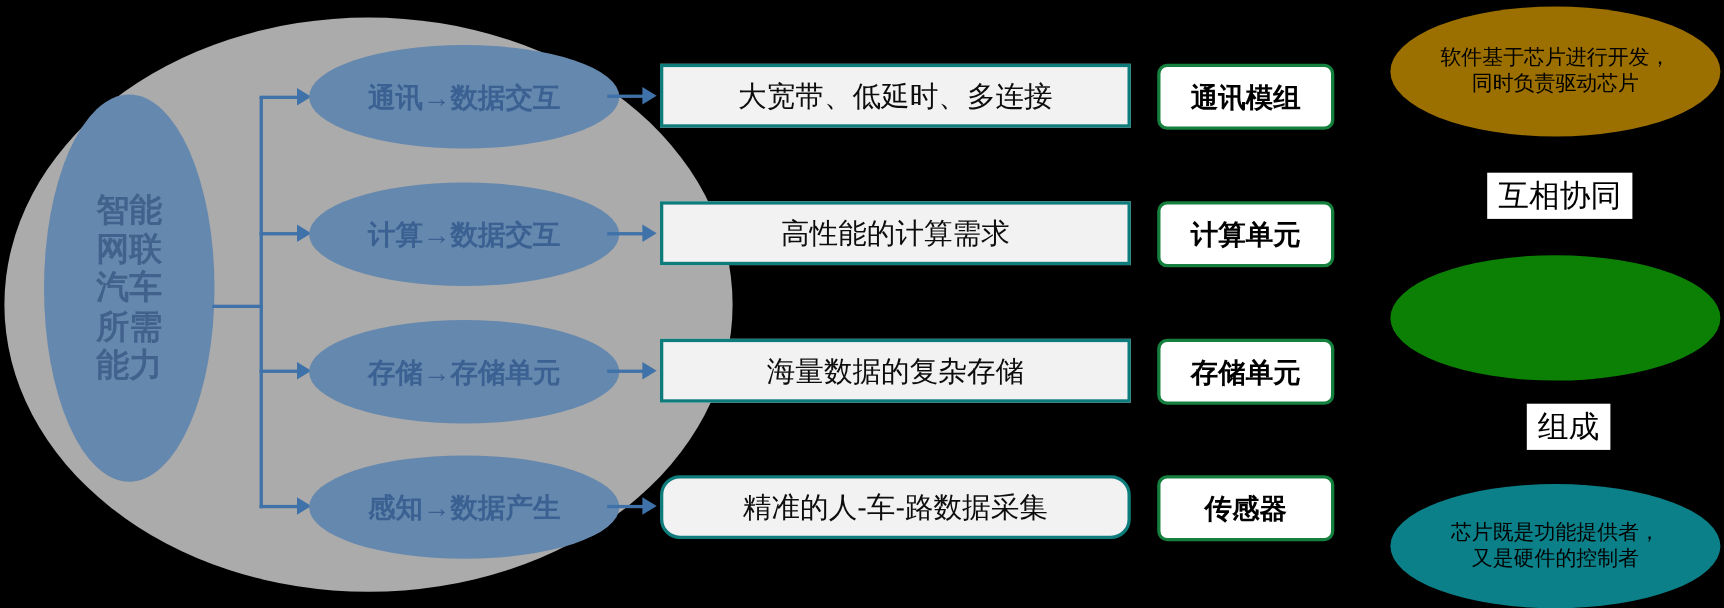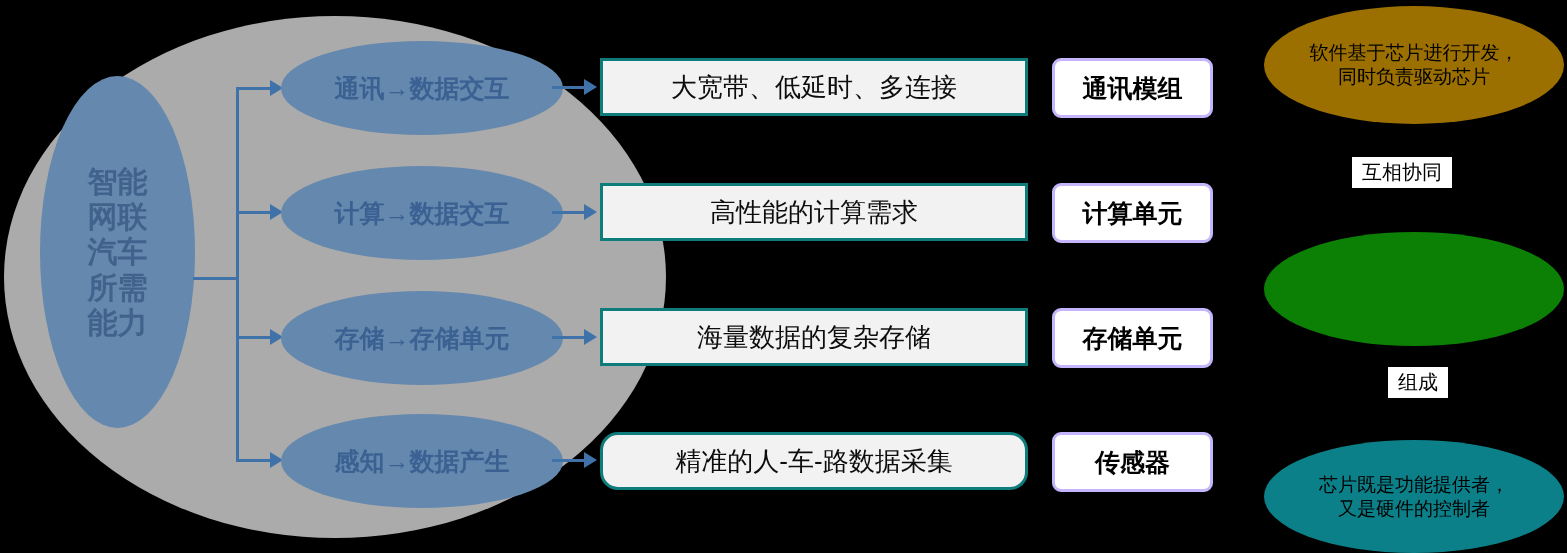--- a/index.html
+++ b/index.html
@@ -24,21 +24,21 @@
     left: 4px;
     top: 16px;
     width: 662px;
     height: 522px;
     border-radius: 50%;
     background: #ABABAB;
   }
   .core-ellipse {
     position: absolute;
     left: 40px;
-    top: 76px;
+    top: 86px;
     width: 155px;
     height: 352px;
     border-radius: 50%;
     background: #6588AE;
     display: flex;
     align-items: center;
     justify-content: center;
   }
   .core-label {
     color: #41628C;
@@ -141,21 +141,21 @@
   }
 
   
   .comp-box {
     position: absolute;
     left: 1052px;
     width: 161px;
     height: 60px;
     box-sizing: border-box;
     background: #FFFFFF;
-    border: 3px solid #c4b5fd;
+    border: 3px solid #15803d;
     border-radius: 9px;
     display: flex;
     align-items: center;
     justify-content: center;
   }
   .comp-label {
     color: #000000;
     font-size: 25px;
     font-weight: bold;
     white-space: nowrap;
@@ -181,21 +181,21 @@
     text-align: center;
     white-space: pre-line;
   }
   .note-label.hidden-text { opacity: 0; }
 
   
   .rel-label {
     position: absolute;
     background: #FFFFFF;
     color: #000000;
-    font-size: 20px;
+    font-size: 28px;
     padding: 2px 10px;
     white-space: nowrap;
   }
   .rel-label.r1 { left: 1352px; top: 157px; }
   .rel-label.r2 { left: 1388px; top: 367px; }
 </style>
 </head>
 <body>
 
 <div id="canvas">

